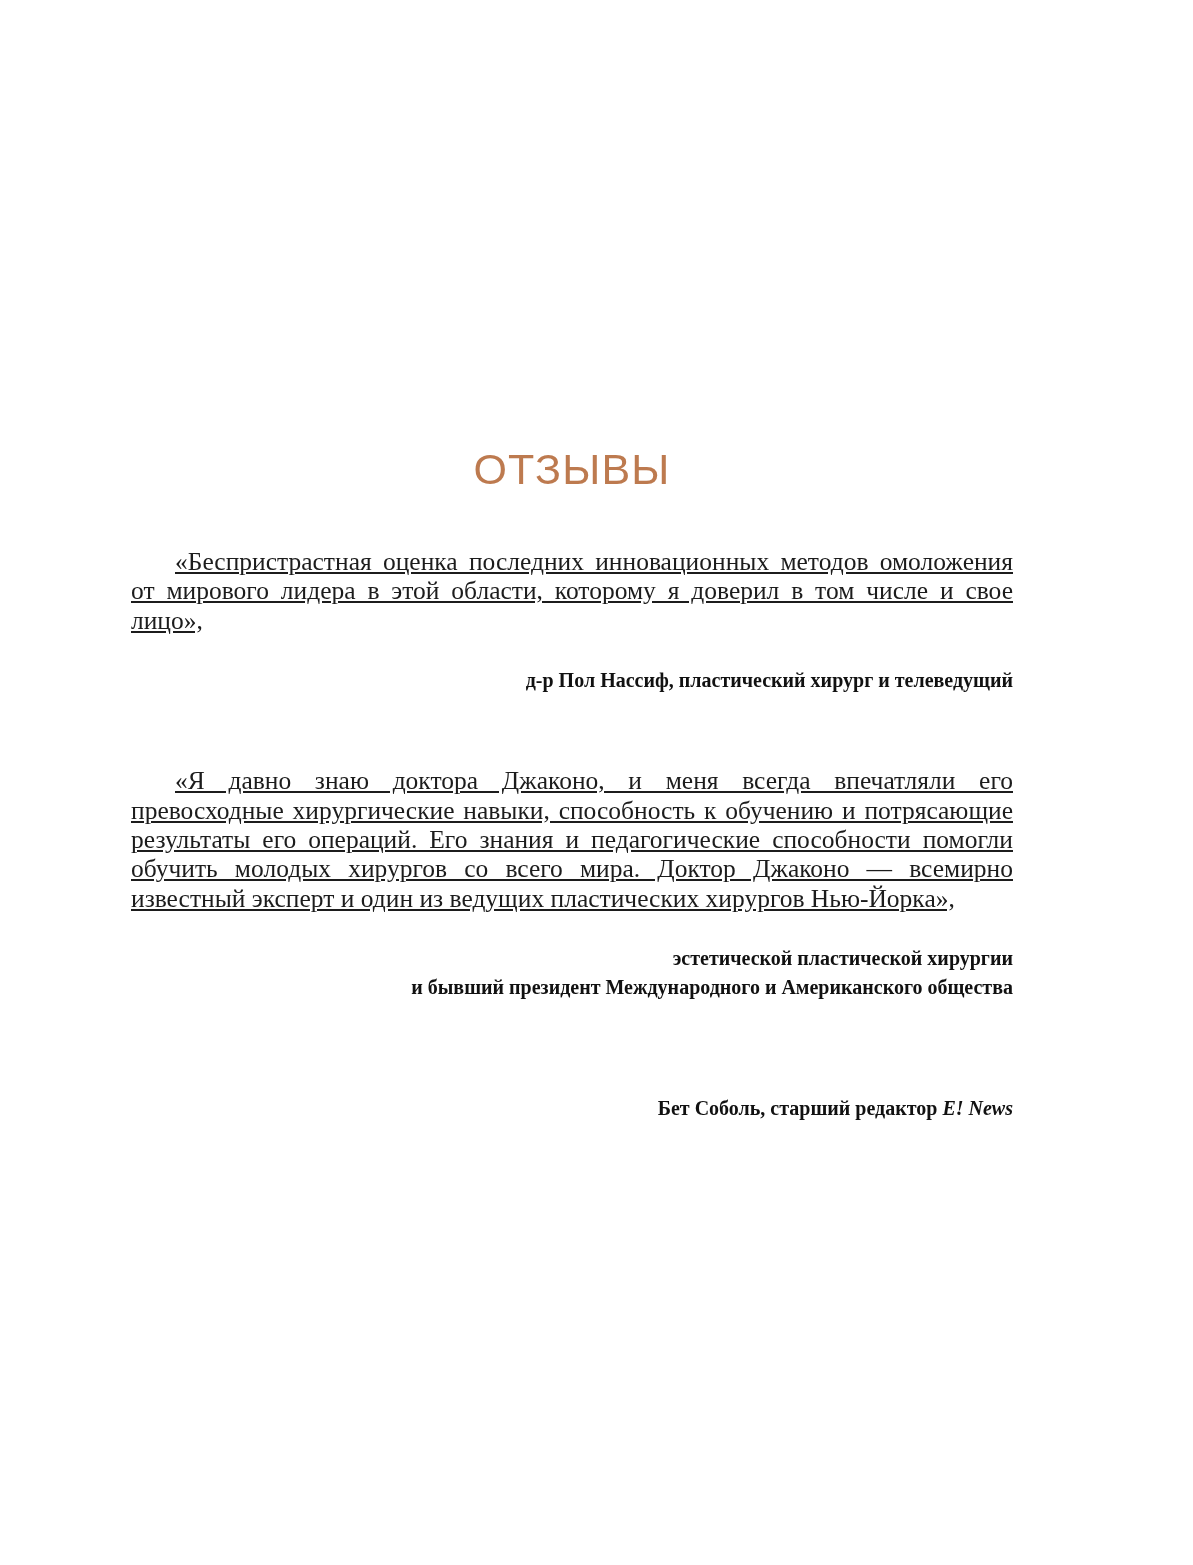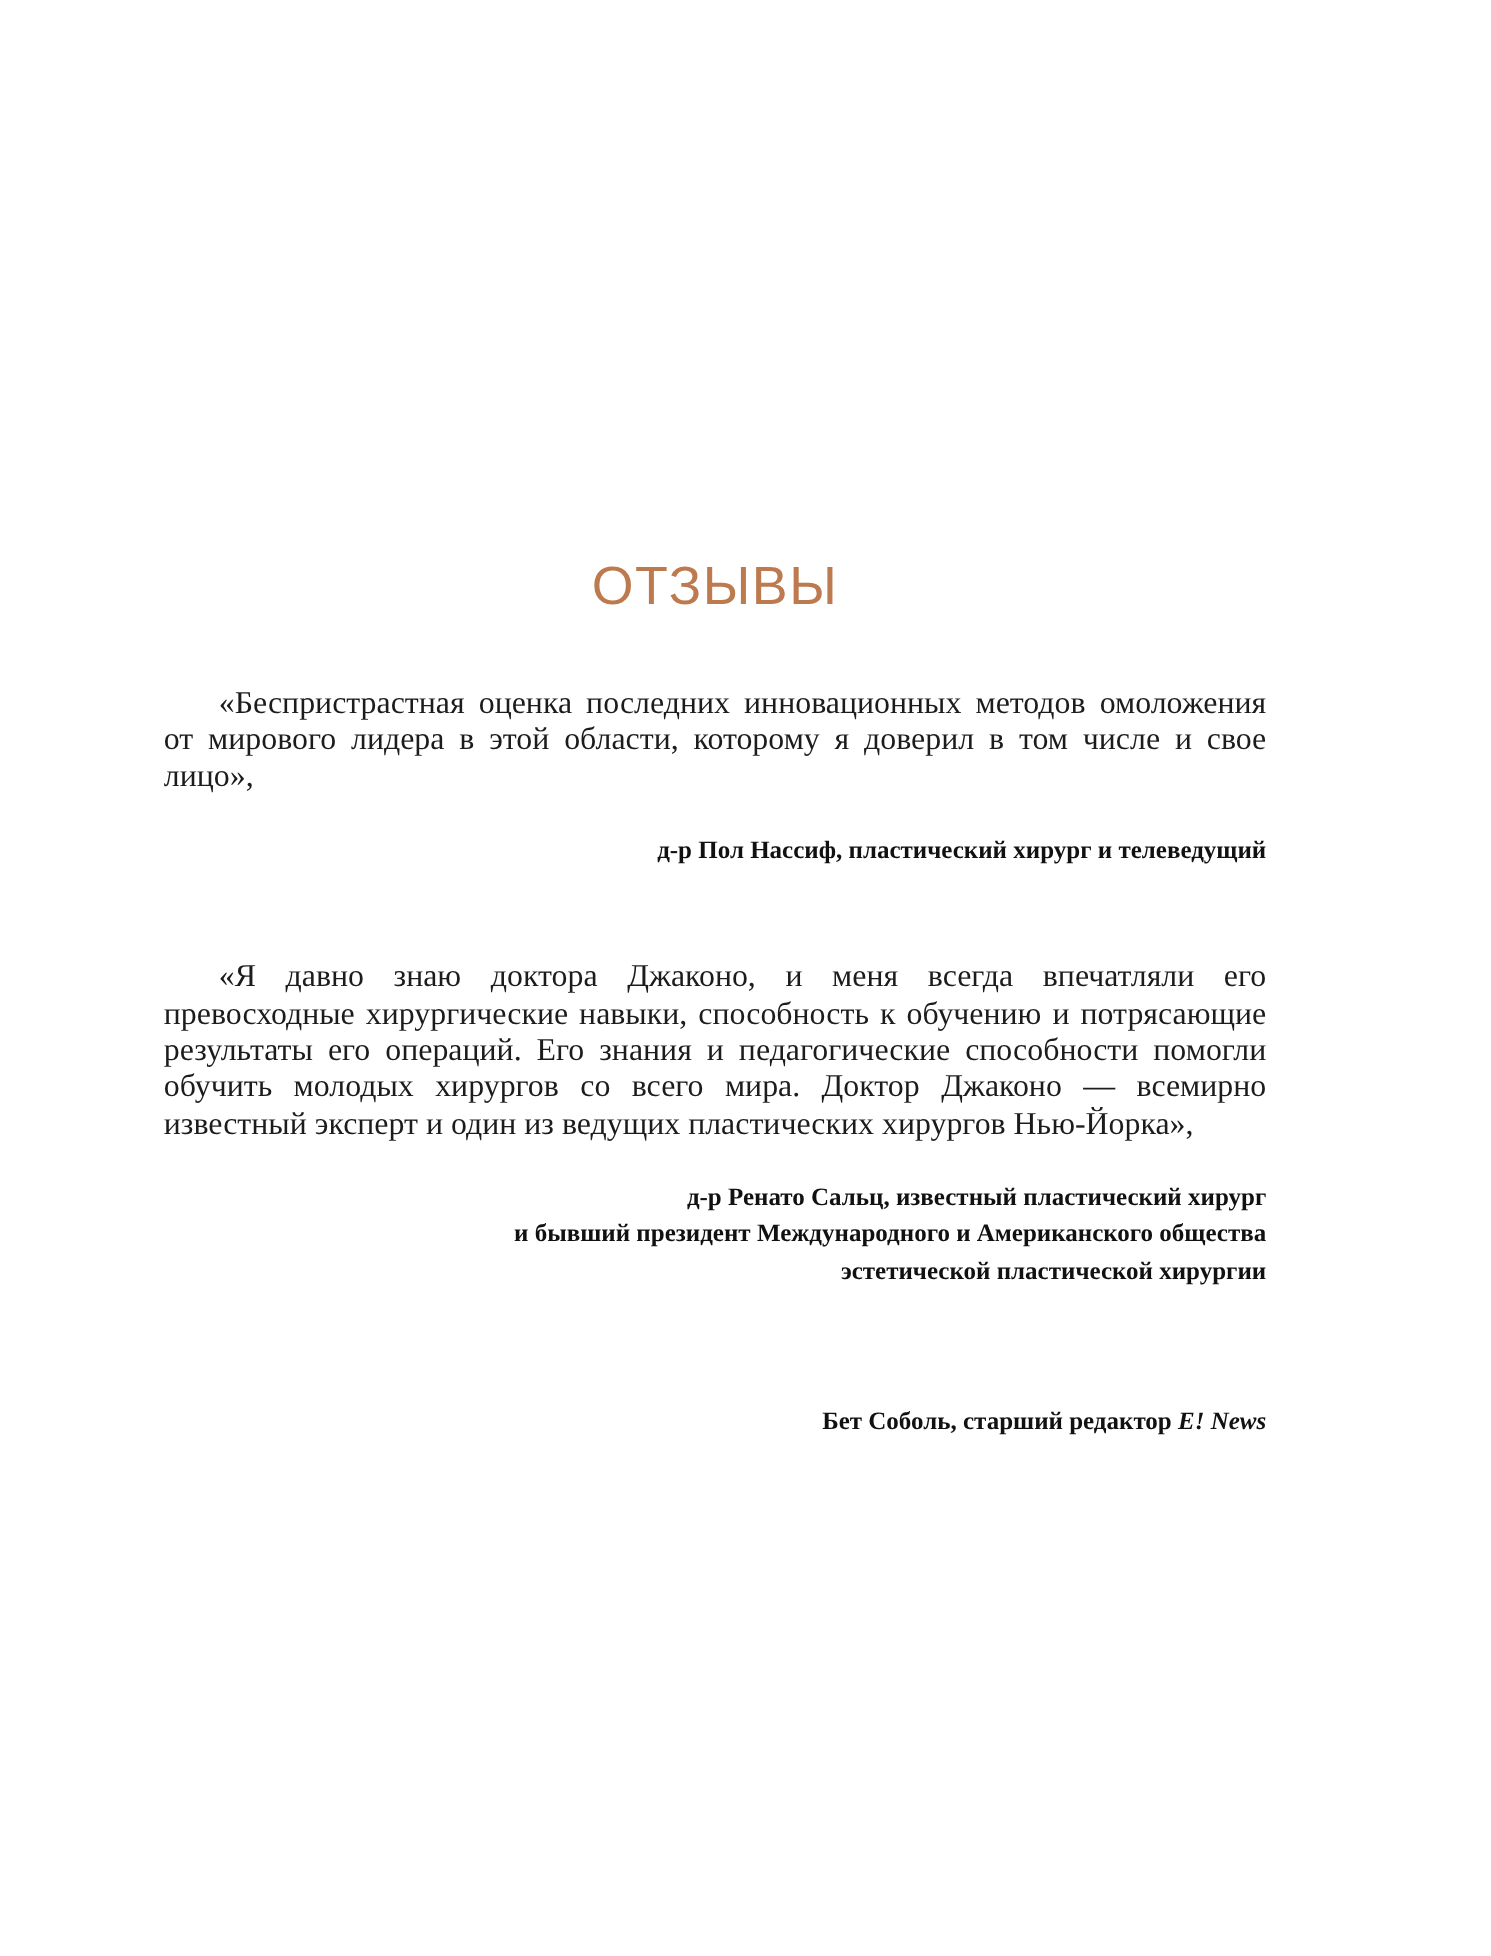--- a/index.html
+++ b/index.html
@@ -44,20 +44,21 @@
 
   .quote-text {
     margin: 0;
     font-size: 25.5px;
     line-height: 29.3px;
     text-align: justify;
     text-justify: inter-word;
     text-indent: 44px;
     hyphens: manual;
     color: #1c1c1c;
+    text-decoration: underline;
   }
 
   .attribution {
     margin: 0;
     font-size: 20px;
     line-height: 29.5px;
     font-weight: bold;
     text-align: right;
     color: #111111;
   }
@@ -101,23 +102,22 @@
       <p class="quote-text">«Беспристрастная оценка последних инновационных методов омоложения от мирового лидера в этой области, которому я доверил в том числе и свое лицо»,</p>
       <div class="gap-quote-attr"></div>
       <p class="attribution">д-р Пол Нассиф, пластический хирург и телеведущий</p>
     </div>
 
     <div class="gap-block-1"></div>
 
     <div class="quote-block">
       <p class="quote-text">«Я давно знаю доктора Джаконо, и меня всегда впечатляли его превосходные хирургические навыки, способность к обучению и потрясающие результаты его операций. Его знания и педагогические способности помогли обучить молодых хирургов со всего мира. Доктор Джаконо — всемирно известный эксперт и один из ведущих пластических хирургов Нью-Йорка»,</p>
       <div class="gap-quote-attr"></div>
-      <p class="attribution">д-р Ренато Сальц, известный пластический хирург</p>
+      <p class="attribution">эстетической пластической хирургии</p>
       <p class="attribution">и бывший президент Международного и Американского общества</p>
-      <p class="attribution">эстетической пластической хирургии</p>
     </div>
 
     <div class="gap-block-2"></div>
 
     <div class="quote-block">
       <div class="gap-quote-attr"></div>
       <p class="attribution"><span>Бет Соболь, старший редактор </span><em>E! News</em></p>
     </div>
 
     <div class="gap-block-3"></div>

